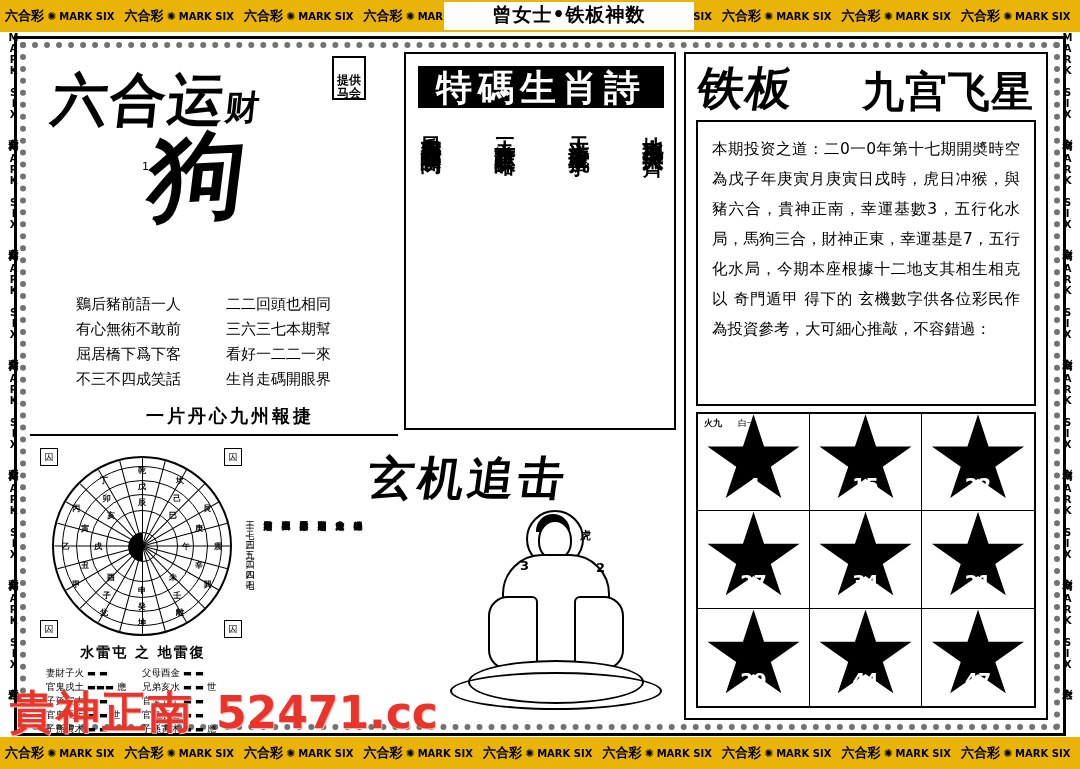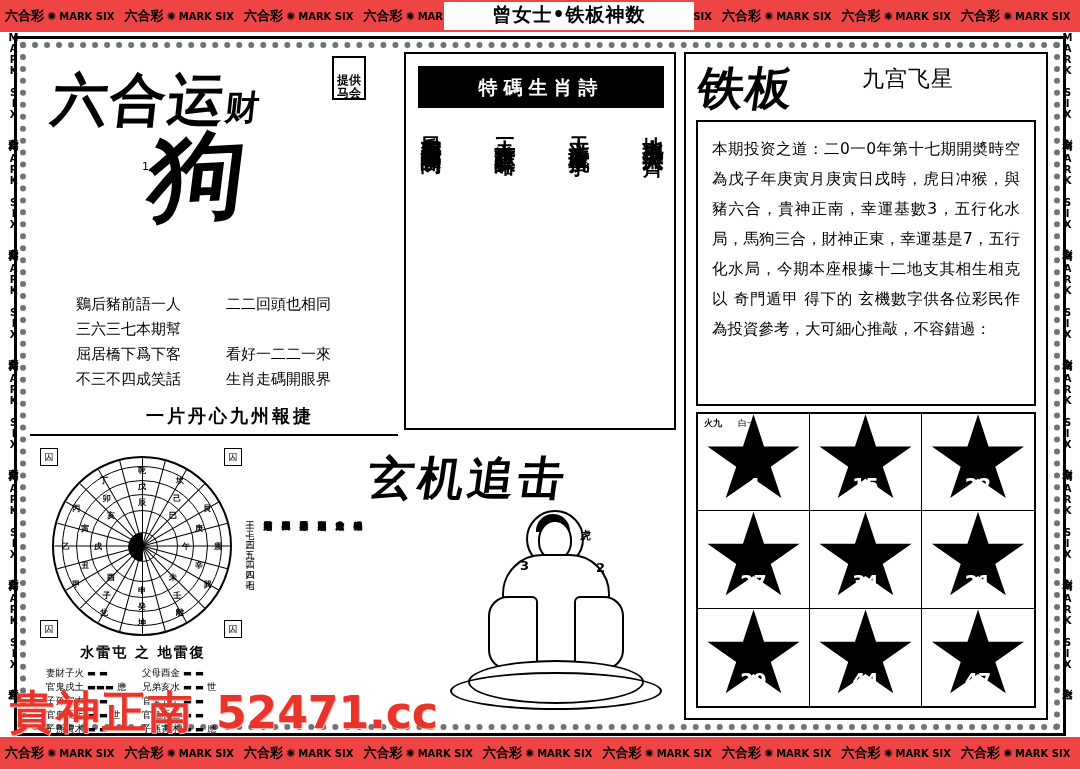--- a/index.html
+++ b/index.html
@@ -10,21 +10,21 @@
     overflow:hidden;
     position:relative;
   }
   .page{
     position:absolute;left:0;top:0;width:1080px;height:769px;
     background:#fff;
   }
   
   .marquee{
     position:absolute;left:0;width:1080px;height:32px;
-    background:#ef4444;color:#000;
+    background:#eab308;color:#000;
     display:flex;align-items:center;overflow:hidden;
     font-weight:bold;font-size:11px;letter-spacing:0px;
     white-space:nowrap;
   }
   .marquee.top{top:0;}
   .marquee.bottom{bottom:0;}
   .marquee .unit{display:inline-flex;align-items:center;gap:3px;margin:0 5px;}
   .marquee .cn{font-size:13px;font-family:"DejaVu Sans","Liberation Sans",sans-serif;}
   .marquee .mk{font-size:10px;}
   .marquee .flower{font-size:11px;}
@@ -154,38 +154,38 @@
   .robe-r{position:absolute;left:146px;top:92px;width:46px;height:70px;border:2px solid #000;border-radius:6px 20px 20px 6px;background:#fff;}
   .lotus{position:absolute;left:40px;top:156px;width:172px;height:40px;border:2px solid #000;border-radius:50%;background:#fff;}
   .lotus2{position:absolute;left:22px;top:168px;width:208px;height:34px;border:2px solid #000;border-radius:50%;background:transparent;}
   .tiger-mark{position:absolute;left:152px;top:24px;font-size:11px;font-weight:bold;}
   .num3{position:absolute;left:92px;top:54px;font-size:13px;font-weight:bold;}
   .num2{position:absolute;left:168px;top:56px;font-size:13px;font-weight:bold;}
   
   .poem-box{position:absolute;left:0;top:0;width:272px;height:378px;border:2px solid #000;box-sizing:border-box;}
   .poem-head{
     position:absolute;left:12px;top:12px;width:246px;height:42px;background:#000;
-    color:#fff;text-align:center;font-size:19px;line-height:42px;font-weight:bold;
+    color:#fff;text-align:center;font-size:36px;line-height:42px;font-weight:bold;
     letter-spacing:6px;font-family:"DejaVu Serif","Liberation Serif",serif;
   }
   .poem-cols{position:absolute;left:10px;top:66px;width:252px;height:300px;display:flex;flex-direction:row-reverse;justify-content:space-between;}
   .pcol{
     writing-mode:vertical-rl;text-orientation:upright;
     font-size:21px;line-height:30px;letter-spacing:3px;font-weight:bold;
     font-family:"DejaVu Serif","Liberation Serif",serif;
     height:296px;
   }
   
   .rt-banner{position:absolute;left:4px;top:4px;width:352px;height:56px;}
   .rt-banner .t1{
     position:absolute;left:8px;top:0px;font-size:46px;font-weight:bold;letter-spacing:2px;
     font-family:"DejaVu Serif","Liberation Serif",serif;transform:skewX(-8deg);
   }
   .rt-banner .t2{
-    position:absolute;left:172px;top:6px;font-size:22px;font-weight:normal;letter-spacing:1px;
+    position:absolute;left:172px;top:6px;font-size:42px;font-weight:bold;letter-spacing:1px;
     font-family:"DejaVu Serif","Liberation Serif",serif;
   }
   .rt-body{
     position:absolute;left:10px;top:66px;width:340px;height:286px;
     border:2px solid #000;box-sizing:border-box;padding:12px 14px;
     font-size:15.5px;line-height:30px;text-align:justify;
     font-family:"DejaVu Sans","Liberation Sans",sans-serif;
   }
   .star-grid{
     position:absolute;left:10px;top:358px;width:340px;height:296px;
@@ -281,20 +281,21 @@
     <div class="corner-box">提供马会</div>
     <div class="tiny-one">1</div>
     <div class="zodiac-big">狗</div>
 
     <div class="verse">
       <div class="vrow">
         <span>鷄后豬前語一人</span>
         <span>二二回頭也相同</span>
       </div>
       <div class="vrow">
+        <span>有心無術不敢前</span>
         <span>三六三七本期幫</span>
       </div>
       <div class="vrow">
         <span>屈居橋下爲下客</span>
         <span>看好一二二一來</span>
       </div>
       <div class="vrow">
         <span>不三不四成笑話</span>
         <span>生肖走碼開眼界</span>
       </div>

